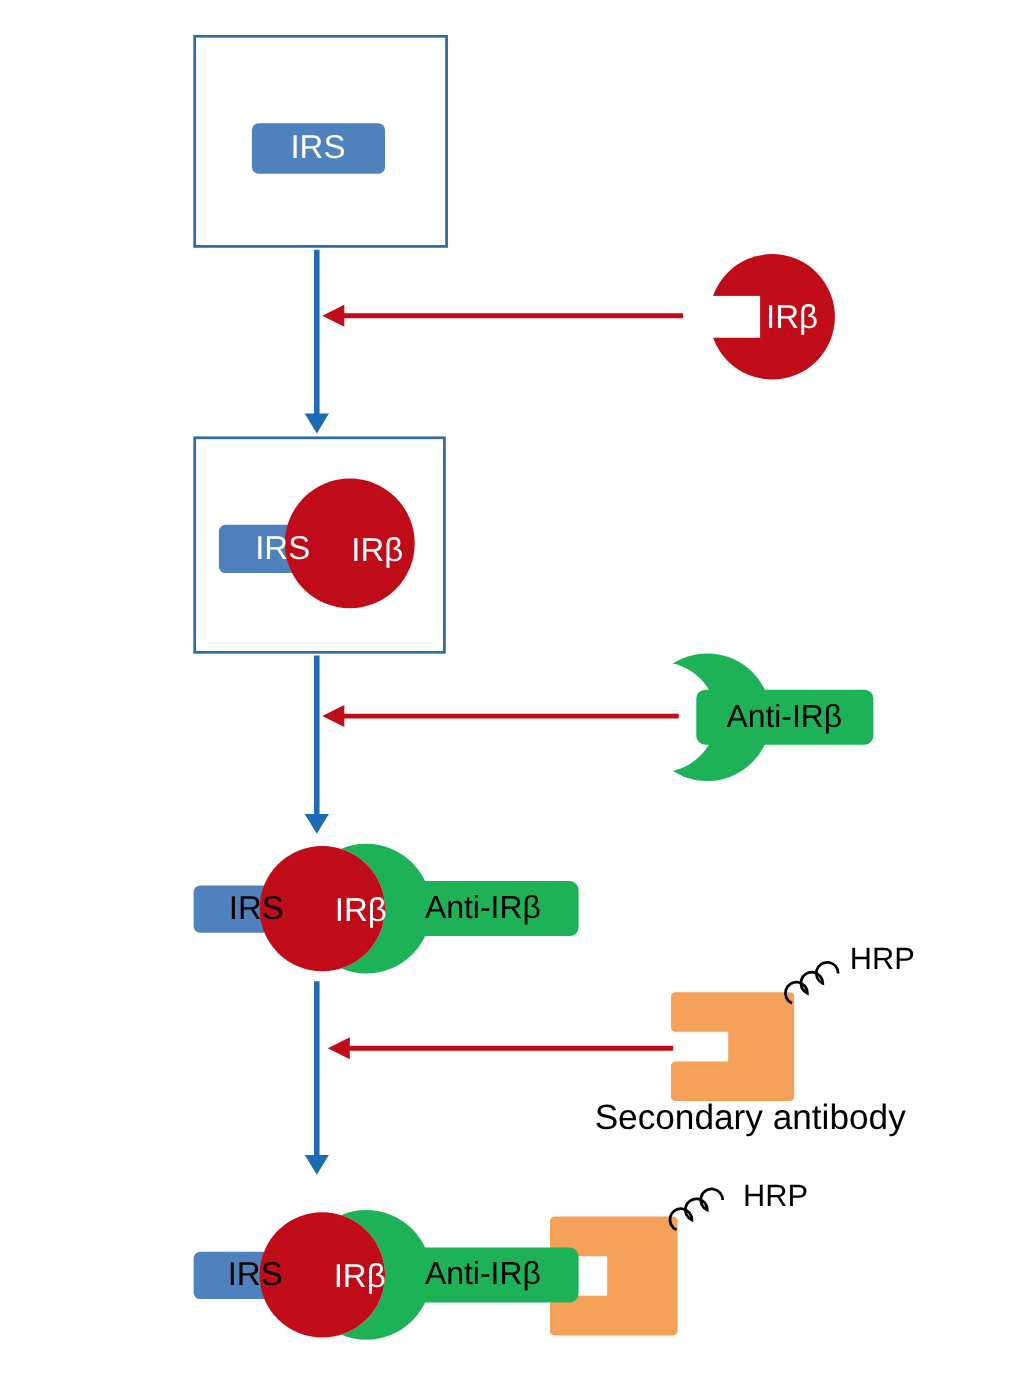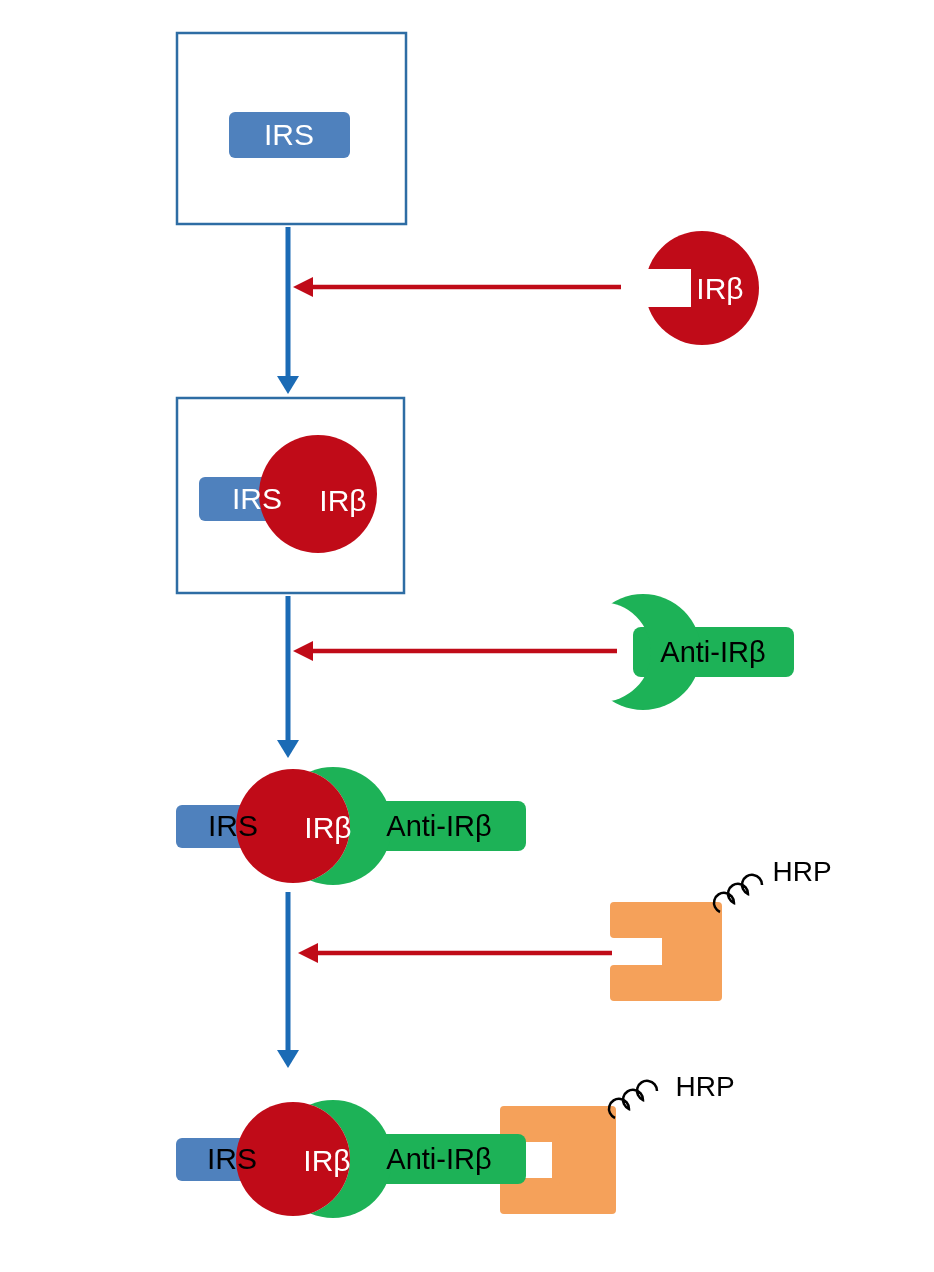--- a/index.html
+++ b/index.html
@@ -146,19 +146,20 @@
   <div class="lbl w" style="left:236px;top:499px;font-size:30px;">IRS</div>
   <div class="lbl w" style="left:322px;top:501px;font-size:30px;">IRβ</div>
 
   <div class="lbl b" style="left:692px;top:652px;font-size:29px;">Anti-IRβ</div>
 
   <div class="lbl b" style="left:212px;top:826px;font-size:30px;">IRS</div>
   <div class="lbl w" style="left:307px;top:828px;font-size:30px;">IRβ</div>
   <div class="lbl b" style="left:418px;top:826px;font-size:29px;">Anti-IRβ</div>
 
   <div class="lbl b" style="left:781px;top:872px;font-size:28px;">HRP</div>
+  <div class="lbl b" style="left:661px;top:1015px;font-size:32px;">Secondary antibody</div>
 
   <div class="lbl b" style="left:211px;top:1159px;font-size:30px;">IRS</div>
   <div class="lbl w" style="left:306px;top:1161px;font-size:30px;">IRβ</div>
   <div class="lbl b" style="left:418px;top:1159px;font-size:29px;">Anti-IRβ</div>
   <div class="lbl b" style="left:684px;top:1087px;font-size:28px;">HRP</div>
 
 </div>
 
 </body></html>

